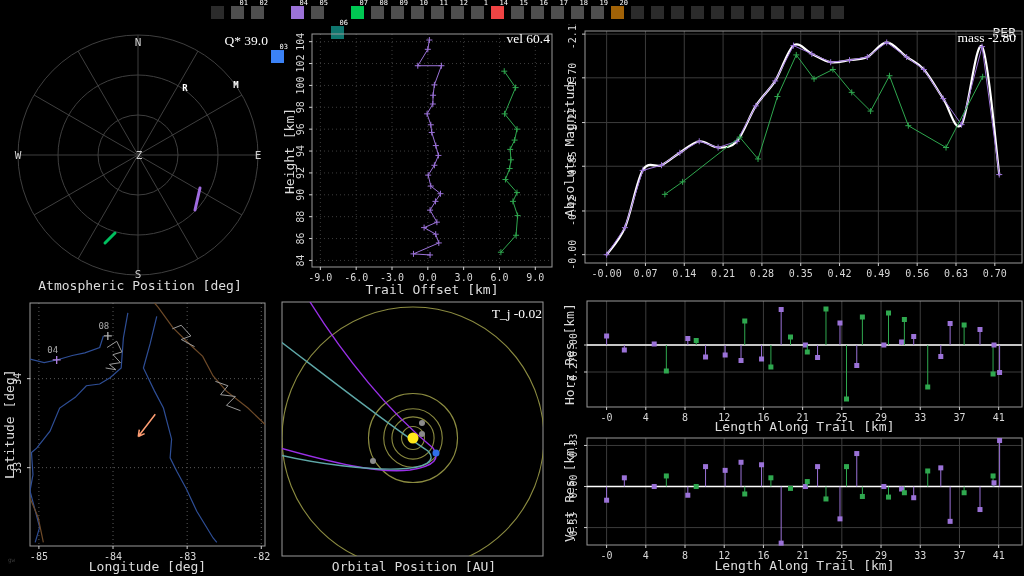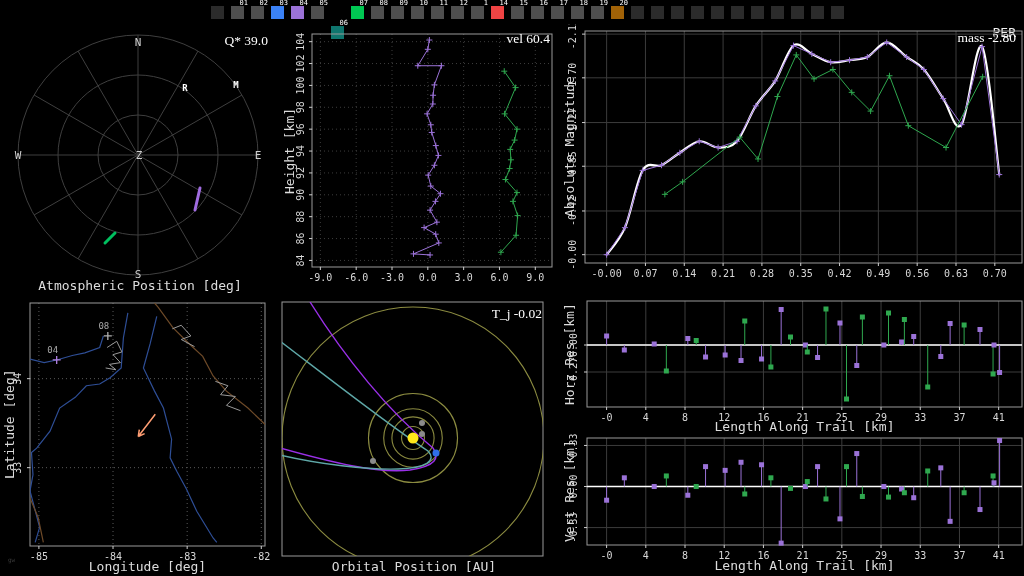--- a/index.html
+++ b/index.html
@@ -26,21 +26,21 @@
 
 <div class="topbar">
   <div class="stations" id="stations">
       <div class="stbox" style="background: rgb(43, 43, 43);"></div>
       <div class="stbox" style="background: rgb(79, 79, 79);">
         <span class="stlab">01</span>
       </div>
       <div class="stbox" style="background: rgb(79, 79, 79);">
         <span class="stlab">02</span>
       </div>
-      <div class="stbox" style="background: #3b82f6;">
+      <div class="stbox" style="background: #3b82f6; margin-top: 44px;">
         <span class="stlab">03</span>
       </div>
       <div class="stbox" style="background: rgb(155, 114, 216);">
         <span class="stlab">04</span>
       </div>
       <div class="stbox" style="background: rgb(79, 79, 79);">
         <span class="stlab">05</span>
       </div>
       <div class="stbox" style="background: #0f766e; margin-top: 20px;">
         <span class="stlab">06</span>
@@ -197,20 +197,21 @@
       <g>
         <polyline points="149.37313432835822,16.016431924882596 147.82089552238804,25.314553990610392 137.79104477611938,41.72300469483574 161.43283582089552,41.72300469483574 154.38805970149252,60.86619718309865 153.07462686567163,71.25821596244143 152.83582089552237,80.00938967136159 147.10447761194027,89.8544600938967 150.8059701492537,100.79342723004694 151.76119402985074,108.45070422535213 155.82089552238804,121.57746478873246 158.44776119402985,131.4225352112677 154.38805970149252,141.26760563380282 148.17910447761193,151.1126760563381 150.8059701492537,162.05164319248837 160.4776119402985,169.70892018779355 155.46268656716416,177.3661971830986 150.08955223880594,186.1173708920189 156.89552238805967,198.1502347417841 144.1194029850746,203.61971830985922 155.7014925373134,210.1830985915493 158.8059701492537,218.93427230046962 133.49253731343282,229.87323943661983 150.08955223880594,230.9671361502348" fill="none" stroke="#9b72d8" stroke-width="1"></polyline>
         <path d="M 146.37313432835822,16.016431924882596 L 152.37313432835822,16.016431924882596 M 149.37313432835822,13.016431924882596 L 149.37313432835822,19.016431924882596 M 144.82089552238804,25.314553990610392 L 150.82089552238804,25.314553990610392 M 147.82089552238804,22.314553990610392 L 147.82089552238804,28.314553990610392 M 134.79104477611938,41.72300469483574 L 140.79104477611938,41.72300469483574 M 137.79104477611938,38.72300469483574 L 137.79104477611938,44.72300469483574 M 158.43283582089552,41.72300469483574 L 164.43283582089552,41.72300469483574 M 161.43283582089552,38.72300469483574 L 161.43283582089552,44.72300469483574 M 151.38805970149252,60.86619718309865 L 157.38805970149252,60.86619718309865 M 154.38805970149252,57.86619718309865 L 154.38805970149252,63.86619718309865 M 150.07462686567163,71.25821596244143 L 156.07462686567163,71.25821596244143 M 153.07462686567163,68.25821596244143 L 153.07462686567163,74.25821596244143 M 149.83582089552237,80.00938967136159 L 155.83582089552237,80.00938967136159 M 152.83582089552237,77.00938967136159 L 152.83582089552237,83.00938967136159 M 144.10447761194027,89.8544600938967 L 150.10447761194027,89.8544600938967 M 147.10447761194027,86.8544600938967 L 147.10447761194027,92.8544600938967 M 147.8059701492537,100.79342723004694 L 153.8059701492537,100.79342723004694 M 150.8059701492537,97.79342723004694 L 150.8059701492537,103.79342723004694 M 148.76119402985074,108.45070422535213 L 154.76119402985074,108.45070422535213 M 151.76119402985074,105.45070422535213 L 151.76119402985074,111.45070422535213 M 152.82089552238804,121.57746478873246 L 158.82089552238804,121.57746478873246 M 155.82089552238804,118.57746478873246 L 155.82089552238804,124.57746478873246 M 155.44776119402985,131.4225352112677 L 161.44776119402985,131.4225352112677 M 158.44776119402985,128.4225352112677 L 158.44776119402985,134.4225352112677 M 151.38805970149252,141.26760563380282 L 157.38805970149252,141.26760563380282 M 154.38805970149252,138.26760563380282 L 154.38805970149252,144.26760563380282 M 145.17910447761193,151.1126760563381 L 151.17910447761193,151.1126760563381 M 148.17910447761193,148.1126760563381 L 148.17910447761193,154.1126760563381 M 147.8059701492537,162.05164319248837 L 153.8059701492537,162.05164319248837 M 150.8059701492537,159.05164319248837 L 150.8059701492537,165.05164319248837 M 157.4776119402985,169.70892018779355 L 163.4776119402985,169.70892018779355 M 160.4776119402985,166.70892018779355 L 160.4776119402985,172.70892018779355 M 152.46268656716416,177.3661971830986 L 158.46268656716416,177.3661971830986 M 155.46268656716416,174.3661971830986 L 155.46268656716416,180.3661971830986 M 147.08955223880594,186.1173708920189 L 153.08955223880594,186.1173708920189 M 150.08955223880594,183.1173708920189 L 150.08955223880594,189.1173708920189 M 153.89552238805967,198.1502347417841 L 159.89552238805967,198.1502347417841 M 156.89552238805967,195.1502347417841 L 156.89552238805967,201.1502347417841 M 141.1194029850746,203.61971830985922 L 147.1194029850746,203.61971830985922 M 144.1194029850746,200.61971830985922 L 144.1194029850746,206.61971830985922 M 152.7014925373134,210.1830985915493 L 158.7014925373134,210.1830985915493 M 155.7014925373134,207.1830985915493 L 155.7014925373134,213.1830985915493 M 155.8059701492537,218.93427230046962 L 161.8059701492537,218.93427230046962 M 158.8059701492537,215.93427230046962 L 158.8059701492537,221.93427230046962 M 130.49253731343282,229.87323943661983 L 136.49253731343282,229.87323943661983 M 133.49253731343282,226.87323943661983 L 133.49253731343282,232.87323943661983 M 147.08955223880594,230.9671361502348 L 153.08955223880594,230.9671361502348 M 150.08955223880594,227.9671361502348 L 150.08955223880594,233.9671361502348 " stroke="#9b72d8" fill="none" stroke-width="1"></path>
       </g>
       <g>
         <polyline points="224.23880597014926,47.19248826291087 235.58208955223876,63.600938967136216 224.59701492537312,89.8544600938967 237.01492537313428,105.1690140845071 234.62686567164175,116.10798122065734 230.2089552238806,125.40610328638496 230.92537313432834,135.7981220657277 229.6119402985074,144.54929577464787 225.4328358208955,155.4882629107981 237.01492537313428,168.61502347417843 232.95522388059698,177.3661971830986 237.61194029850742,191.586854460094 236.0597014925373,211.2769953051644 220.8955223880597,228.23239436619724" fill="none" stroke="#2fa84f" stroke-width="1"></polyline>
         <path d="M 221.23880597014926,47.19248826291087 L 227.23880597014926,47.19248826291087 M 224.23880597014926,44.19248826291087 L 224.23880597014926,50.19248826291087 M 232.58208955223876,63.600938967136216 L 238.58208955223876,63.600938967136216 M 235.58208955223876,60.600938967136216 L 235.58208955223876,66.60093896713622 M 221.59701492537312,89.8544600938967 L 227.59701492537312,89.8544600938967 M 224.59701492537312,86.8544600938967 L 224.59701492537312,92.8544600938967 M 234.01492537313428,105.1690140845071 L 240.01492537313428,105.1690140845071 M 237.01492537313428,102.1690140845071 L 237.01492537313428,108.1690140845071 M 231.62686567164175,116.10798122065734 L 237.62686567164175,116.10798122065734 M 234.62686567164175,113.10798122065734 L 234.62686567164175,119.10798122065734 M 227.2089552238806,125.40610328638496 L 233.2089552238806,125.40610328638496 M 230.2089552238806,122.40610328638496 L 230.2089552238806,128.40610328638496 M 227.92537313432834,135.7981220657277 L 233.92537313432834,135.7981220657277 M 230.92537313432834,132.7981220657277 L 230.92537313432834,138.7981220657277 M 226.6119402985074,144.54929577464787 L 232.6119402985074,144.54929577464787 M 229.6119402985074,141.54929577464787 L 229.6119402985074,147.54929577464787 M 222.4328358208955,155.4882629107981 L 228.4328358208955,155.4882629107981 M 225.4328358208955,152.4882629107981 L 225.4328358208955,158.4882629107981 M 234.01492537313428,168.61502347417843 L 240.01492537313428,168.61502347417843 M 237.01492537313428,165.61502347417843 L 237.01492537313428,171.61502347417843 M 229.95522388059698,177.3661971830986 L 235.95522388059698,177.3661971830986 M 232.95522388059698,174.3661971830986 L 232.95522388059698,180.3661971830986 M 234.61194029850742,191.586854460094 L 240.61194029850742,191.586854460094 M 237.61194029850742,188.586854460094 L 237.61194029850742,194.586854460094 M 233.0597014925373,211.2769953051644 L 239.0597014925373,211.2769953051644 M 236.0597014925373,208.2769953051644 L 236.0597014925373,214.2769953051644 M 217.8955223880597,228.23239436619724 L 223.8955223880597,228.23239436619724 M 220.8955223880597,225.23239436619724 L 220.8955223880597,231.23239436619724 " stroke="#2fa84f" fill="none" stroke-width="1"></path>
       </g>
     </svg>
   <div class="corner" style="right:10px;top:7px">vel 60.4</div>
+  <div class="xlab" style="left:32px;top:258px;width:240px">Trail Offset [km]</div>
   <div class="ylab" style="left:2px;top:10px;height:233px">Height [km]</div>
 </div>
 
 <div class="panel" style="left:560px;top:24px;width:464px;height:274px">
   <svg id="svg-mag" width="464" height="274">
       <g>
         <line x1="46.628172588832484" y1="7" x2="46.628172588832484" y2="239" stroke="#3c3c3c"></line>
         <line x1="85.44796954314721" y1="7" x2="85.44796954314721" y2="239" stroke="#3c3c3c"></line>
         <line x1="124.26776649746193" y1="7" x2="124.26776649746193" y2="239" stroke="#3c3c3c"></line>
         <line x1="163.08756345177665" y1="7" x2="163.08756345177665" y2="239" stroke="#3c3c3c"></line>

